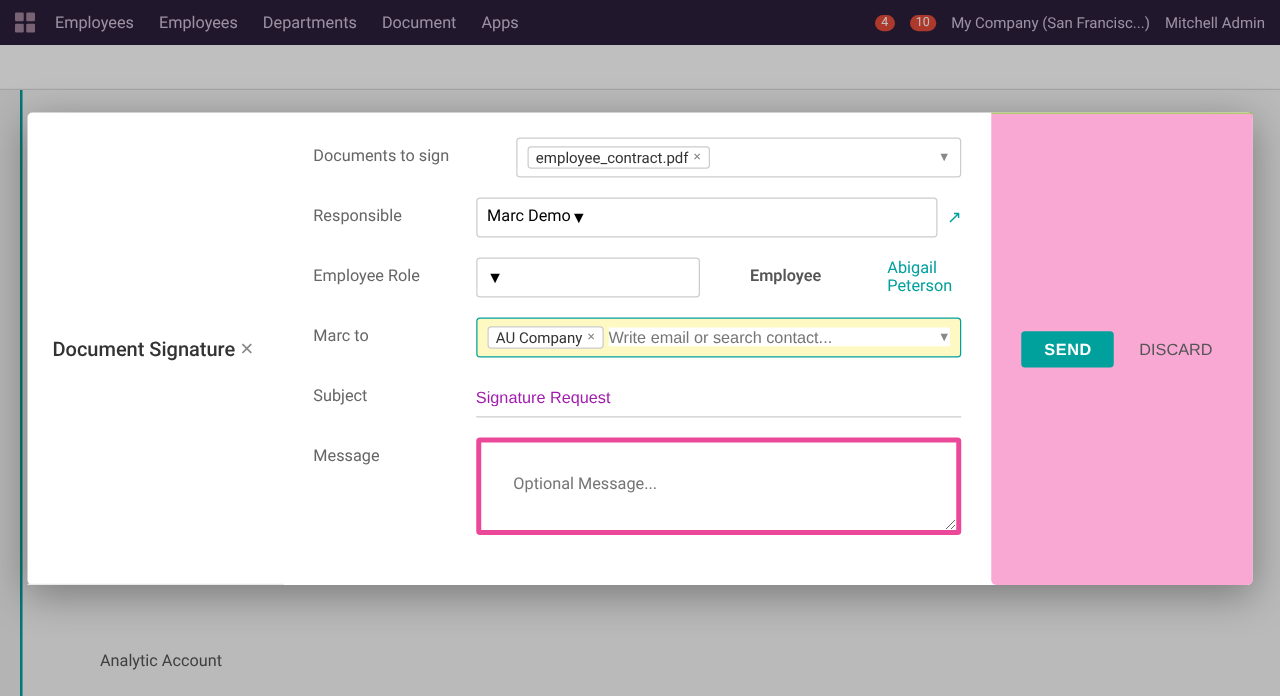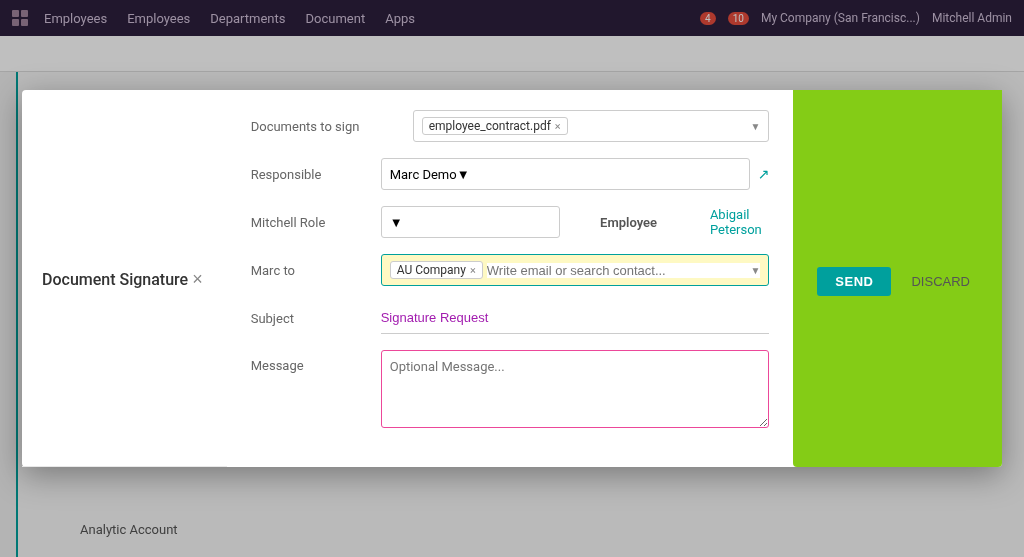--- a/index.html
+++ b/index.html
@@ -279,47 +279,47 @@
       flex: 1;
       font-size: 13px;
       color: #a21caf;
       background: transparent;
       outline: none;
       width: 100%;
     }
 
     
     .message-textarea {
-      border: 1px solid #ec4899;
-      border-radius: 3px;
-      padding: 8px;
+      border: 4px solid #ec4899;
+      border-radius: 3px;
+      padding: 26px;
       width: 100%;
       height: 78px;
       font-size: 13px;
       color: #999;
       resize: vertical;
       outline: none;
       font-family: inherit;
     }
 
     .form-row.message-row {
       align-items: flex-start;
     }
     .form-row.message-row .form-label {
       padding-top: 8px;
     }
 
     
     .modal-footer {
       padding: 14px 24px;
-      border-top: 5px solid #84cc16;
+      border-top: 1px solid #84cc16;
       display: flex;
       align-items: center;
       gap: 12px;
-      background: #84cc16;
+      background: #f9a8d4;
       border-radius: 0 0 4px 4px;
     }
     .btn-send {
       background: #00a09d;
       color: #fff;
       border: none;
       border-radius: 3px;
       padding: 7px 18px;
       font-size: 13px;
       font-weight: 600;
@@ -403,21 +403,21 @@
         <div class="responsible-wrap">
           <div class="responsible-field" style="flex:1">
             <span>Marc Demo</span>
             <span class="dropdown-arrow">▼</span>
           </div>
           <span class="external-link-icon" title="External link">↗</span>
         </div>
       </div>
 
       <div class="form-row">
-        <div class="form-label">Mitchell Role</div>
+        <div class="form-label">Employee Role</div>
         <div class="employee-role-wrap">
           <div class="role-select">
             <span></span>
             <span class="dropdown-arrow">▼</span>
           </div>
           <span class="employee-label">Employee</span>
           <span class="employee-name">Abigail Peterson</span>
         </div>
       </div>
 

